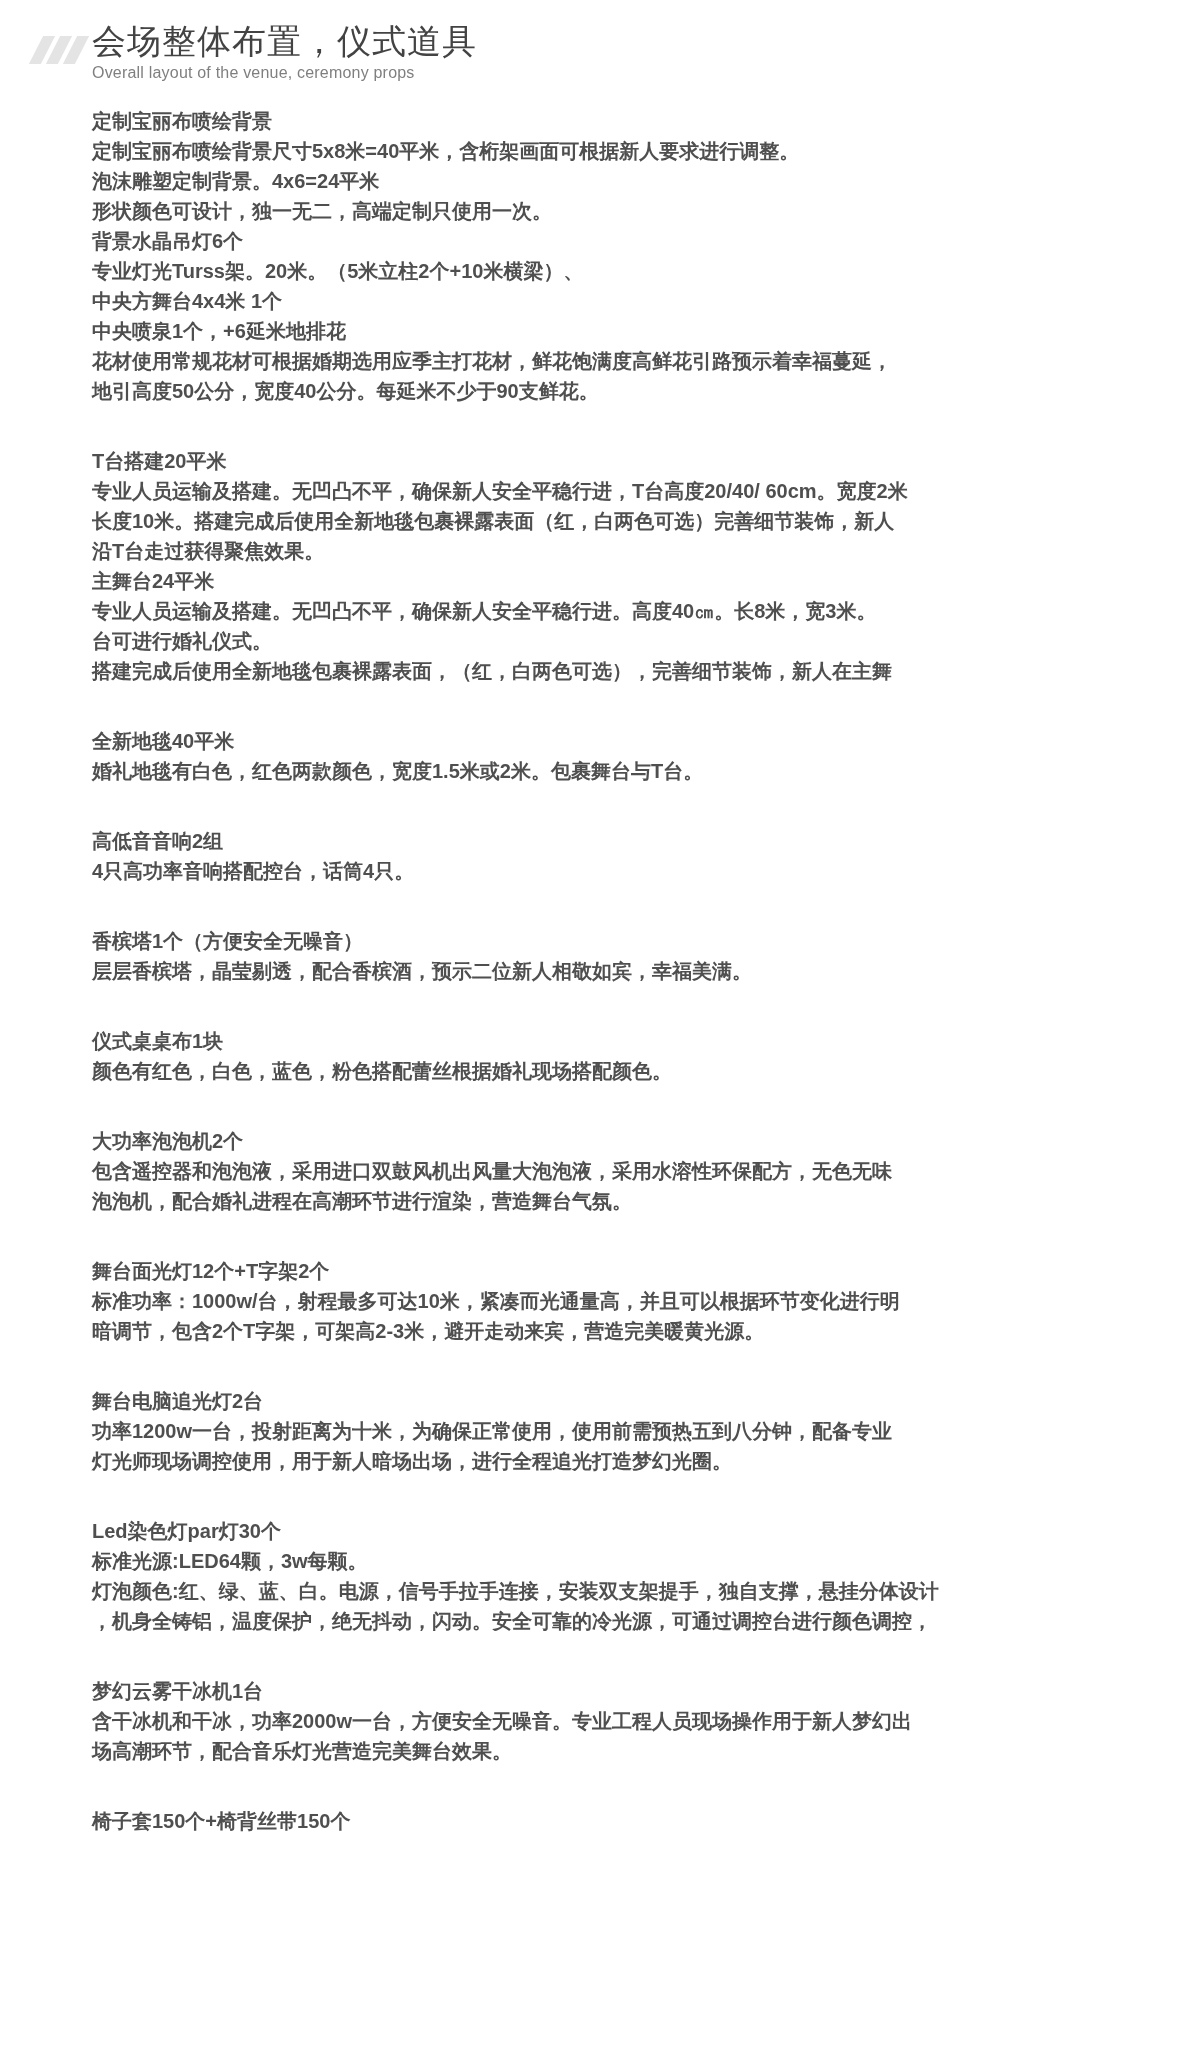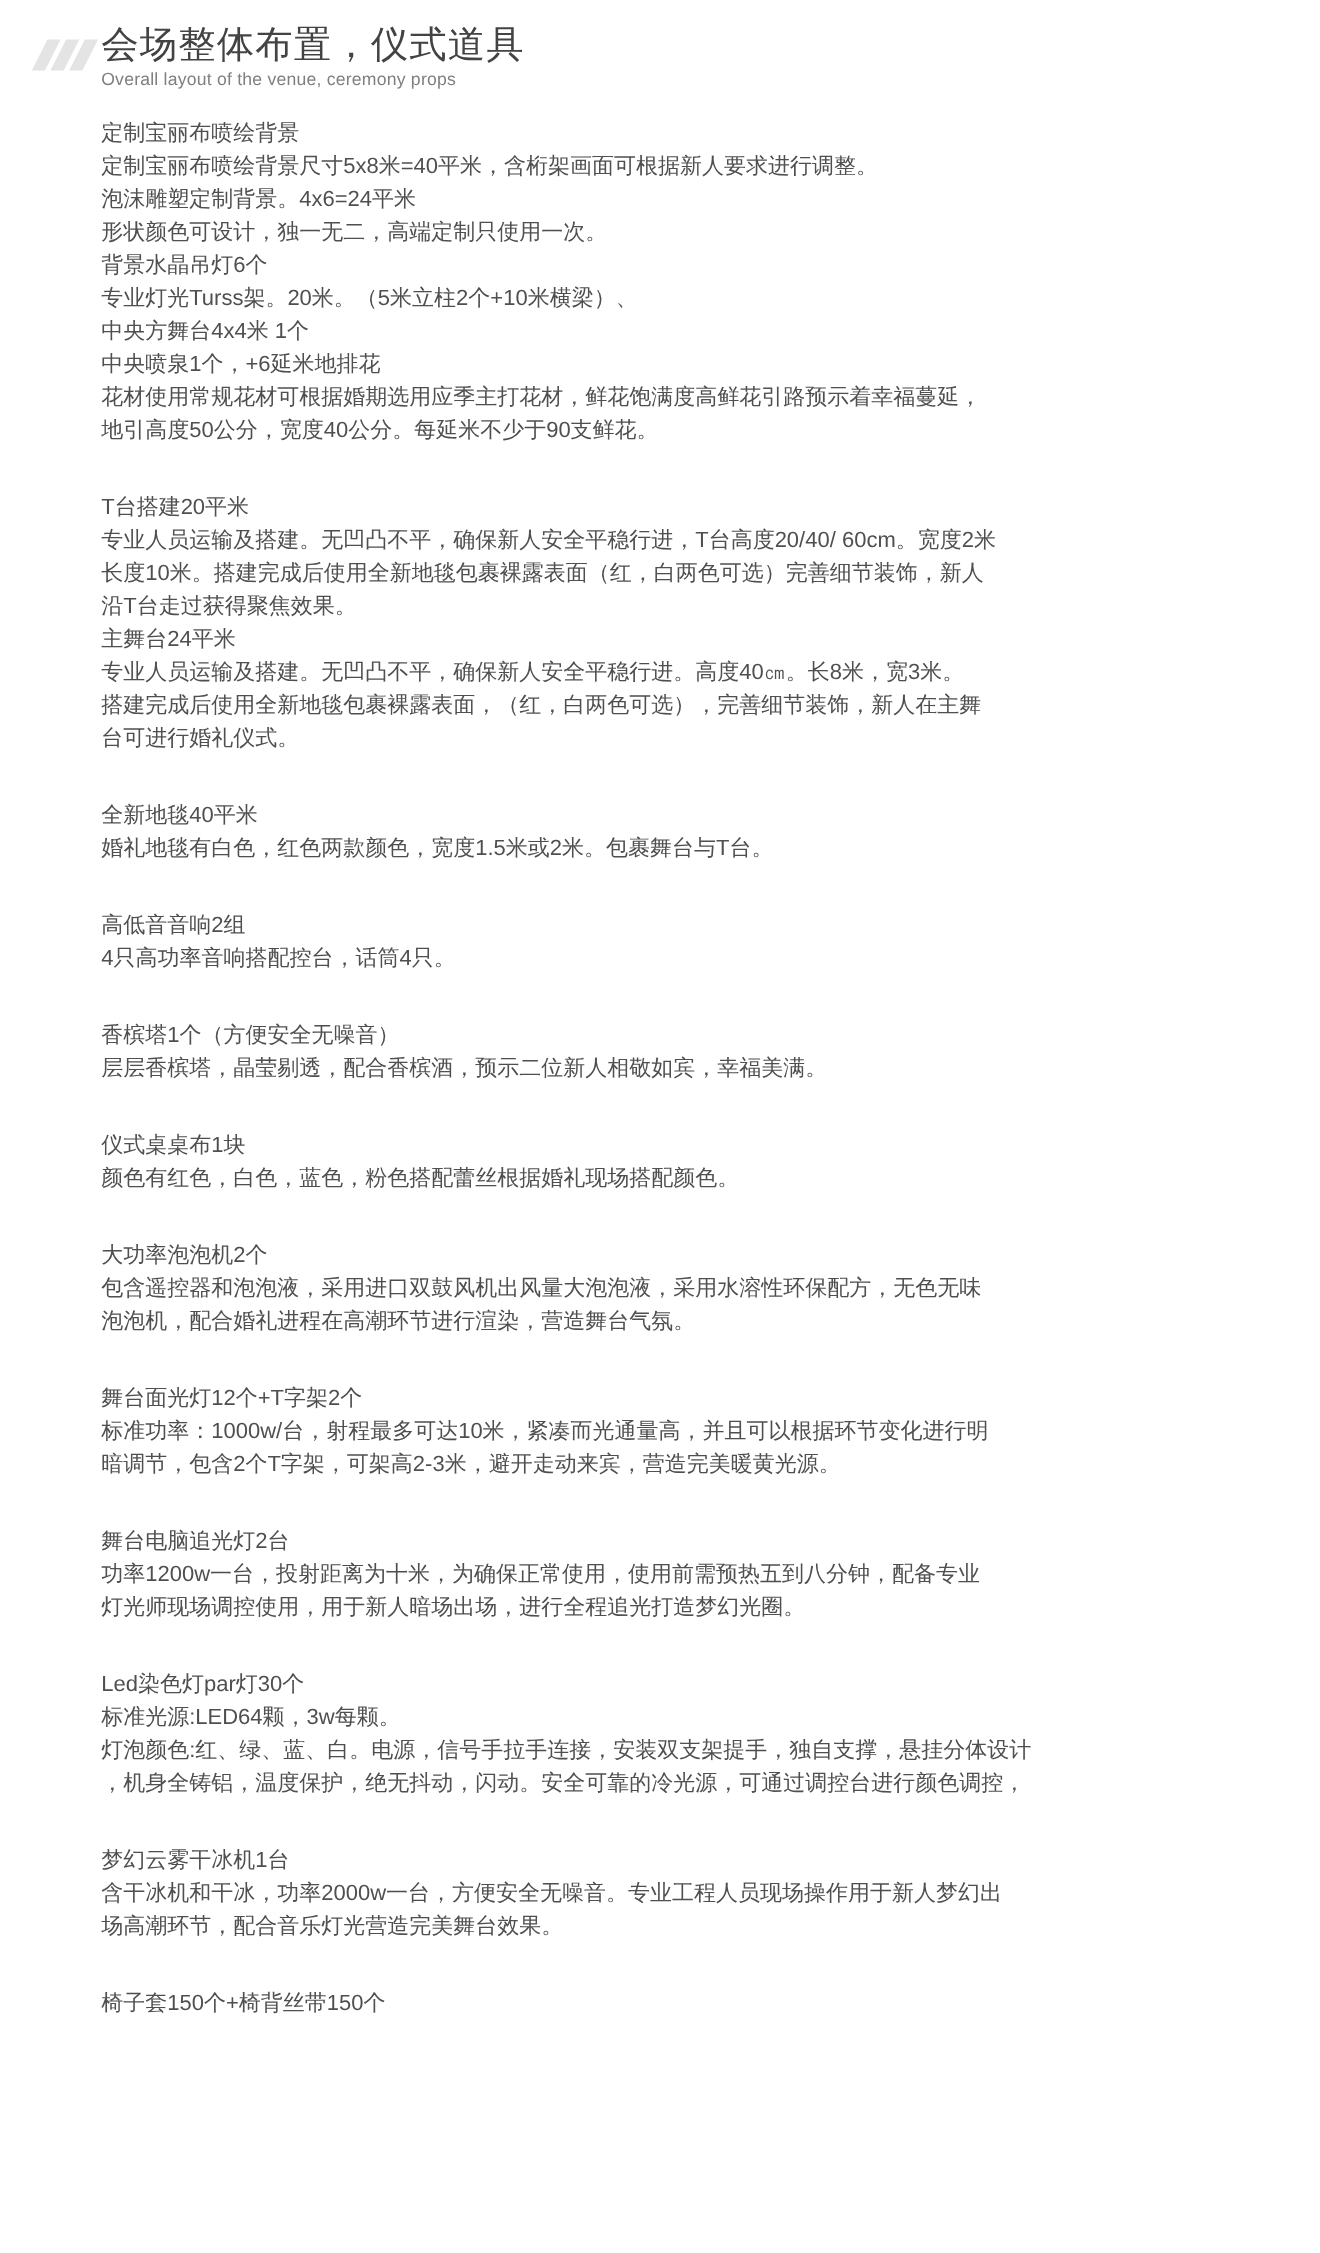--- a/index.html
+++ b/index.html
@@ -37,20 +37,21 @@
     letter-spacing: 0.2px;
   }
   .content { padding: 24px 40px 0 92px; }
   .section { margin-top: 40px; }
   .section:first-child { margin-top: 0; }
   .section.extra-gap { margin-top: 62px; }
   .line {
     font-size: 20px;
     line-height: 30px;
     color: var(--body, #4f4f4f);
+    font-weight: bold;
   }
 </style>
 </head>
 <body>
 
 <div class="page">
   <div class="header">
     <div class="deco">
       <span></span>
       <span></span>
@@ -73,22 +74,22 @@
         <div class="line">地引高度50公分，宽度40公分。每延米不少于90支鲜花。</div>
       </div>
 
   <div class="section">
         <div class="line">T台搭建20平米</div>
         <div class="line">专业人员运输及搭建。无凹凸不平，确保新人安全平稳行进，T台高度20/40/ 60cm。宽度2米</div>
         <div class="line">长度10米。搭建完成后使用全新地毯包裹裸露表面（红，白两色可选）完善细节装饰，新人</div>
         <div class="line">沿T台走过获得聚焦效果。</div>
         <div class="line">主舞台24平米</div>
         <div class="line">专业人员运输及搭建。无凹凸不平，确保新人安全平稳行进。高度40㎝。长8米，宽3米。</div>
+        <div class="line">台可进行婚礼仪式。</div>
         <div class="line">搭建完成后使用全新地毯包裹裸露表面，（红，白两色可选），完善细节装饰，新人在主舞</div>
-        <div class="line">台可进行婚礼仪式。</div>
       </div>
 
   <div class="section">
         <div class="line">全新地毯40平米</div>
         <div class="line">婚礼地毯有白色，红色两款颜色，宽度1.5米或2米。包裹舞台与T台。</div>
       </div>
 
   <div class="section">
         <div class="line">高低音音响2组</div>
         <div class="line">4只高功率音响搭配控台，话筒4只。</div>

